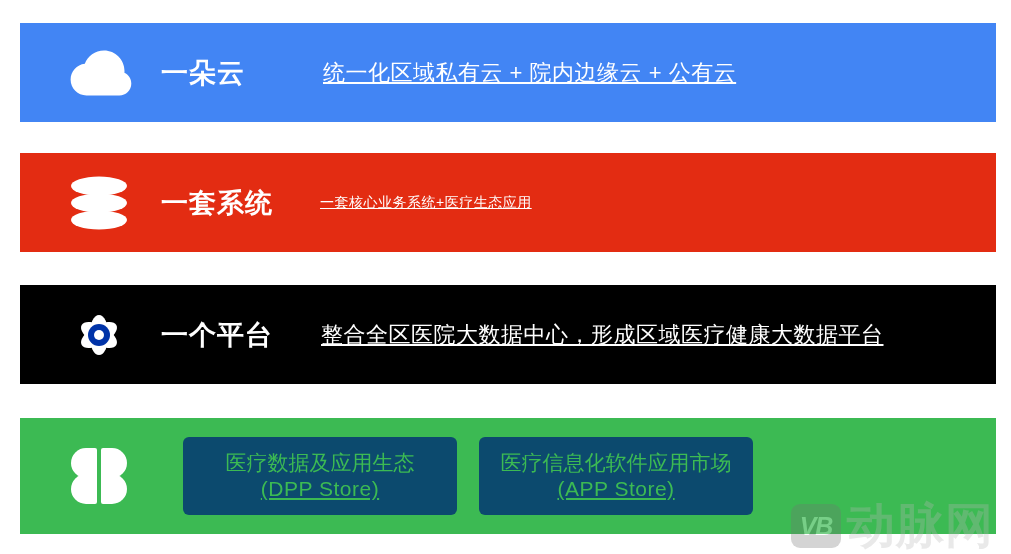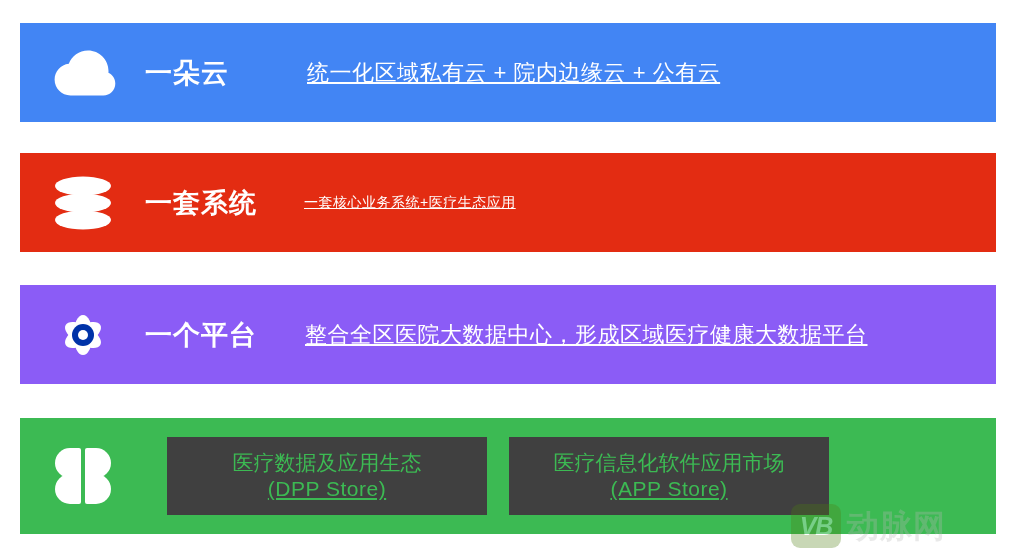--- a/index.html
+++ b/index.html
@@ -23,25 +23,26 @@
     height: 554px;
   }
 
   .band {
     position: absolute;
     left: 0;
     width: 976px;
     display: flex;
     align-items: center;
     box-sizing: border-box;
+    padding-left: 16px;
   }
 
   .band-cloud    { top: 23px;  height: 99px;  background: #4285f4; }
   .band-system   { top: 153px; height: 99px;  background: #e32c12; }
-  .band-platform { top: 285px; height: 99px;  background: #8b5cf6; }
+  .band-platform { top: 285px; height: 99px;  background: #000000; }
   .band-eco      { top: 418px; height: 116px; background: #3cba53; }
 
   .icon-slot {
     width: 125px;
     min-width: 125px;
     display: flex;
     align-items: center;
     justify-content: center;
   }
 
@@ -68,31 +69,32 @@
   .band-system   .band-desc { margin-left: 19px; font-size: 14px; }
   .band-platform .band-desc { margin-left: 20px; }
 
   
   .eco-boxes {
     display: flex;
     gap: 22px;
     margin-left: 22px;
   }
   .eco-box {
-    width: 320px;
+    width: 274px;
     height: 78px;
-    background: #404040;
+    background: #0c4a6e;
     display: flex;
     flex-direction: column;
     align-items: center;
     justify-content: center;
     color: #3cba53;
     font-size: 21px;
     line-height: 1.25;
     box-sizing: border-box;
+    border-radius: 6px;
   }
   .eco-box .line2 { letter-spacing: 0.5px; text-decoration: underline; }
 
   
   .icon-svg { display: block; }
 
   
   .watermark {
     position: absolute;
     right: 5px;
@@ -101,36 +103,36 @@
     height: 56px;
     opacity: 0.30;
     pointer-events: none;
   }
   .wm-badge {
     position: absolute;
     left: 0;
     top: 6px;
     width: 50px;
     height: 44px;
-    background: #4d7c0f;
+    background: #737373;
     border-radius: 9px;
     color: #ffffff;
     font-size: 25px;
     font-weight: bold;
     font-style: italic;
     display: flex;
     align-items: center;
     justify-content: center;
     letter-spacing: -1px;
   }
   .wm-text {
     position: absolute;
     left: 56px;
     top: 4px;
-    font-size: 32px;
+    font-size: 48px;
     font-weight: bold;
     color: #b7b7b7;
     letter-spacing: 1px;
     line-height: 48px;
     white-space: nowrap;
   }
 </style>
 </head>
 <body>
 

